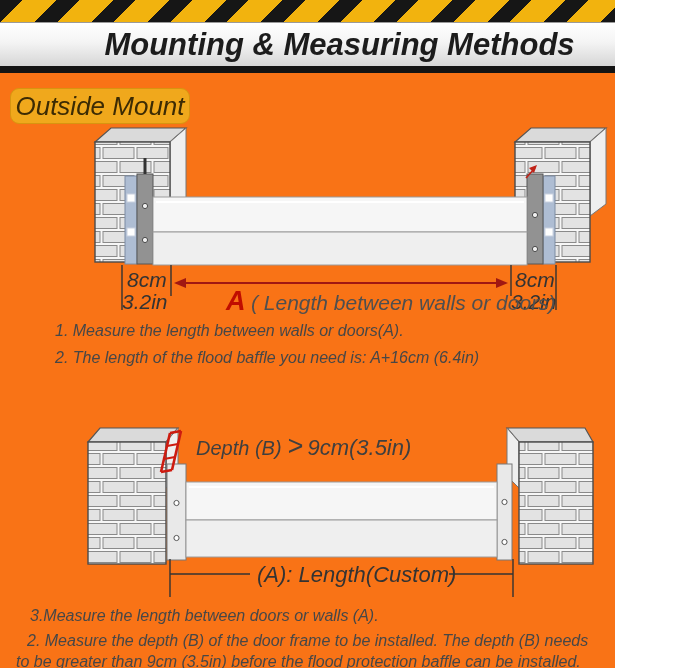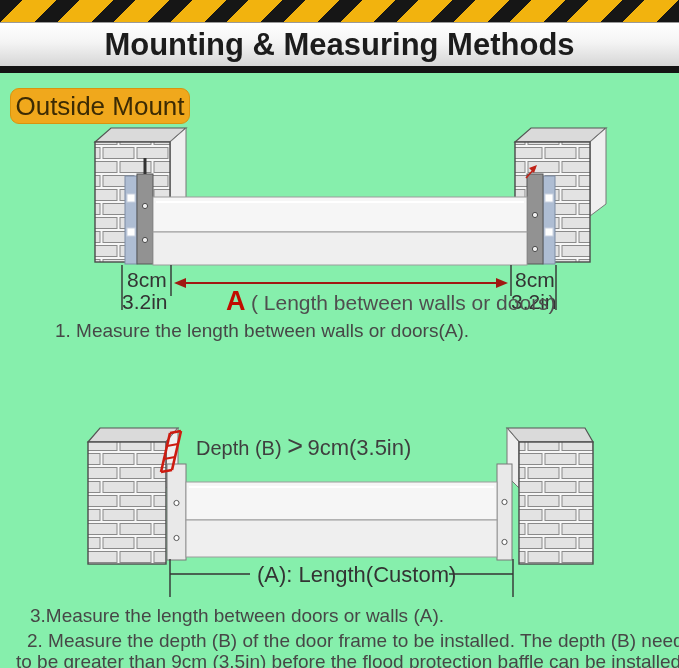--- a/index.html
+++ b/index.html
@@ -1,18 +1,18 @@
 <!DOCTYPE html>
 <html><head>
 <meta charset="utf-8">
 <style>
   html,body{margin:0;padding:0;background:#ffffff;}
   .page{
-    position:relative;width:679px;height:668px;overflow:hidden;
-    font-family:"Liberation Sans",sans-serif;background:#86efac;
+    position:relative;width:615px;height:668px;overflow:hidden;
+    font-family:"Liberation Sans",sans-serif;background:#f97316;font-style:italic;
   }
   
   .hazard{
     position:absolute;left:0;top:0;width:679px;height:22px;
     background:repeating-linear-gradient(135deg,#161616 0 16px,#f2b30e 16px 40px);
     border-bottom:1px solid #9a9a9a;
   }
   .banner{
     position:absolute;left:0;top:23px;width:679px;height:43px;
     background:linear-gradient(#ffffff 0%,#f4f4f4 45%,#d6d6d6 100%);
@@ -31,21 +31,21 @@
     display:flex;align-items:center;justify-content:center;
     font-size:26px;color:#3c2b04;
   }
   .badge.outside{top:88px;}
   .badge.inside{top:385px;}
   
   .diagram{position:absolute;left:0;}
   .diagram.one{top:118px;}
   .diagram.two{top:424px;}
   
-  .steps{position:absolute;color:#474747;font-size:19px;}
+  .steps{position:absolute;color:#474747;font-size:16px;}
   .steps .line{white-space:nowrap;}
   .steps.one{left:55px;top:317px;line-height:27px;}
   .steps.two{top:602px;line-height:23px;}
   .steps.two .l1{position:absolute;left:30px;top:2px;}
   .steps.two .l2{position:absolute;left:27px;top:27px;}
   .steps.two .l3{position:absolute;left:16px;top:48px;}
   svg text{font-family:"Liberation Sans",sans-serif;}
 </style>
 </head>
 <body>
@@ -133,20 +133,21 @@
       </g>
       <text x="226" y="192">
         <tspan font-size="27" font-weight="bold" fill="#c00d00">A</tspan>
         <tspan font-size="21" fill="#4f4f4f" dx="1">( Length between walls or doors)</tspan>
       </text>
     </g>
   </svg>
 
   <div class="steps one">
     <div class="line">1. Measure the length between walls or doors(A).</div>
+    <div class="line">2. The length of the flood baffle you need is: A+16cm (6.4in)</div>
   </div>
 
 
   <svg class="diagram two" width="679" height="178" viewBox="0 0 679 178">
     <defs>
       <pattern id="brickB" width="34" height="28" patternUnits="userSpaceOnUse">
         <rect width="34" height="28" fill="#f7f7f7"></rect>
         <rect x="1" y="1.5" width="31" height="11" fill="#e3e3e3" stroke="#8a8a8a"></rect>
         <rect x="-16" y="15.5" width="31" height="11" fill="#e3e3e3" stroke="#8a8a8a"></rect>
         <rect x="18" y="15.5" width="31" height="11" fill="#e3e3e3" stroke="#8a8a8a"></rect>

